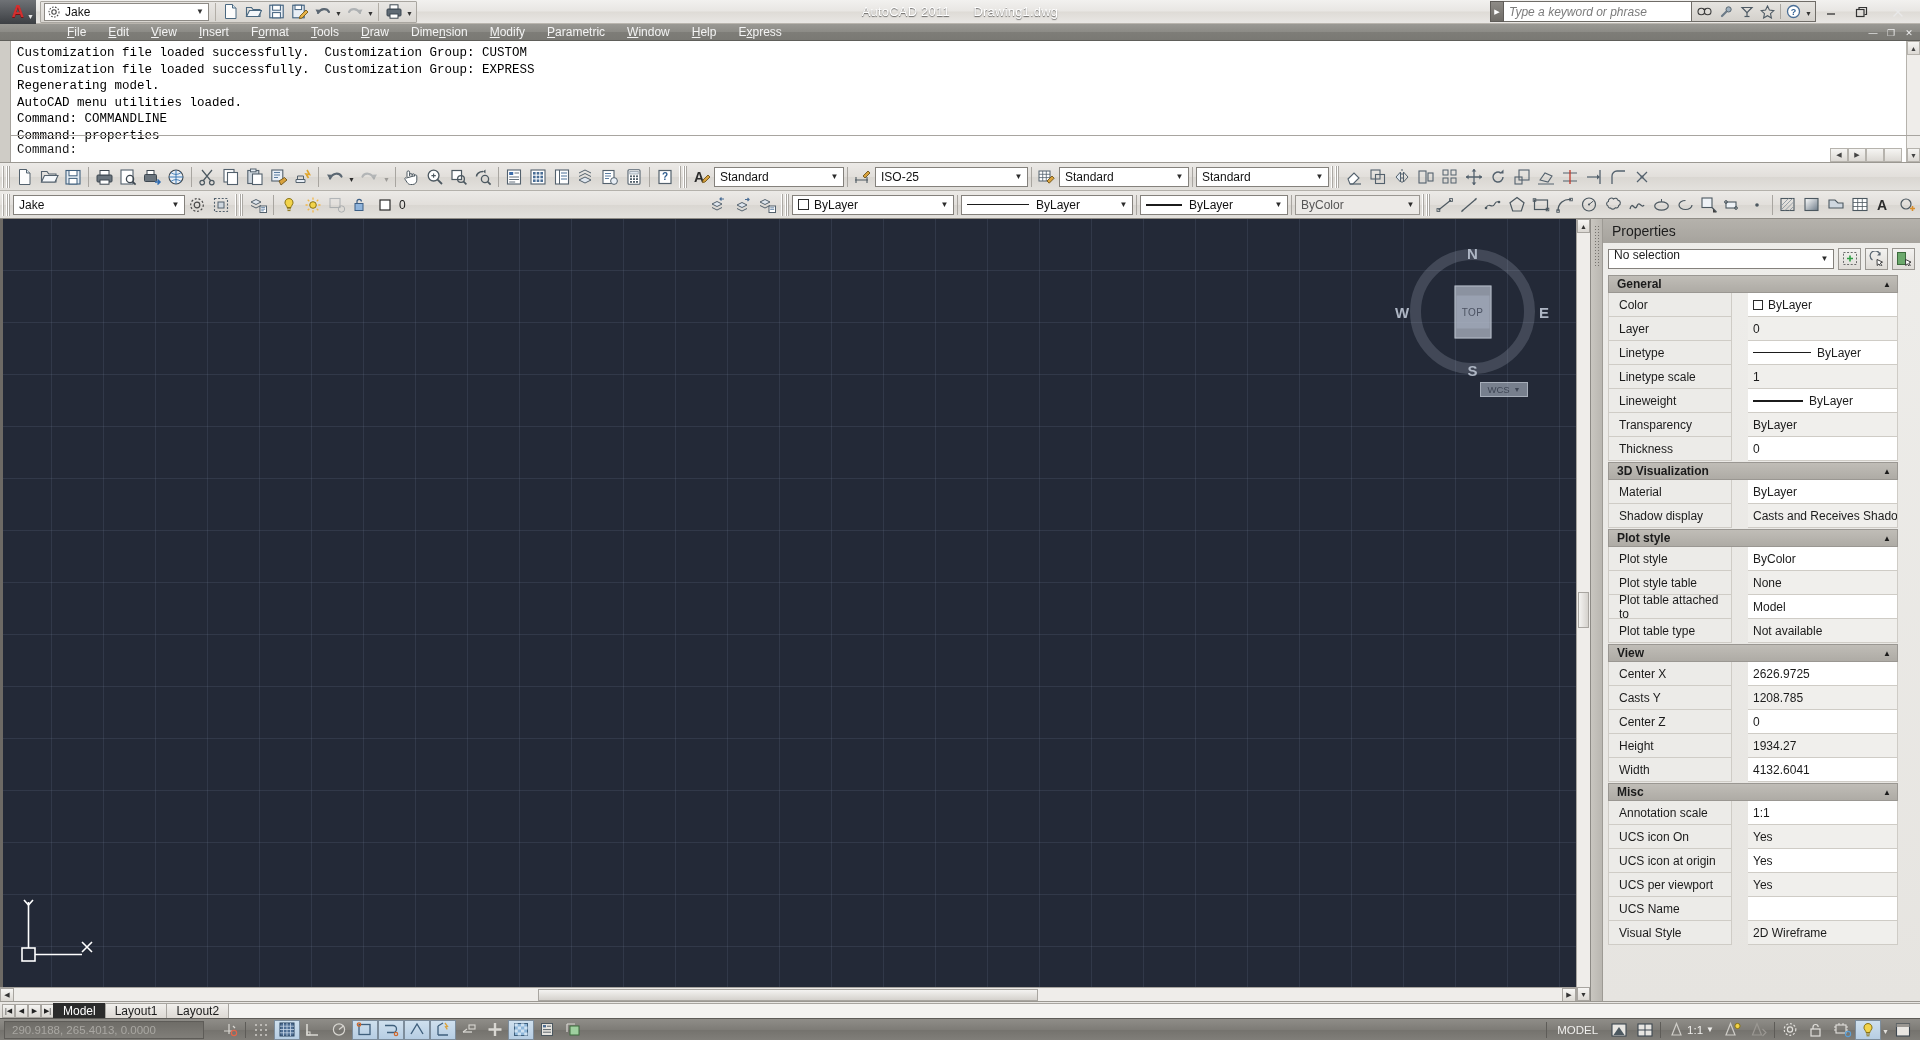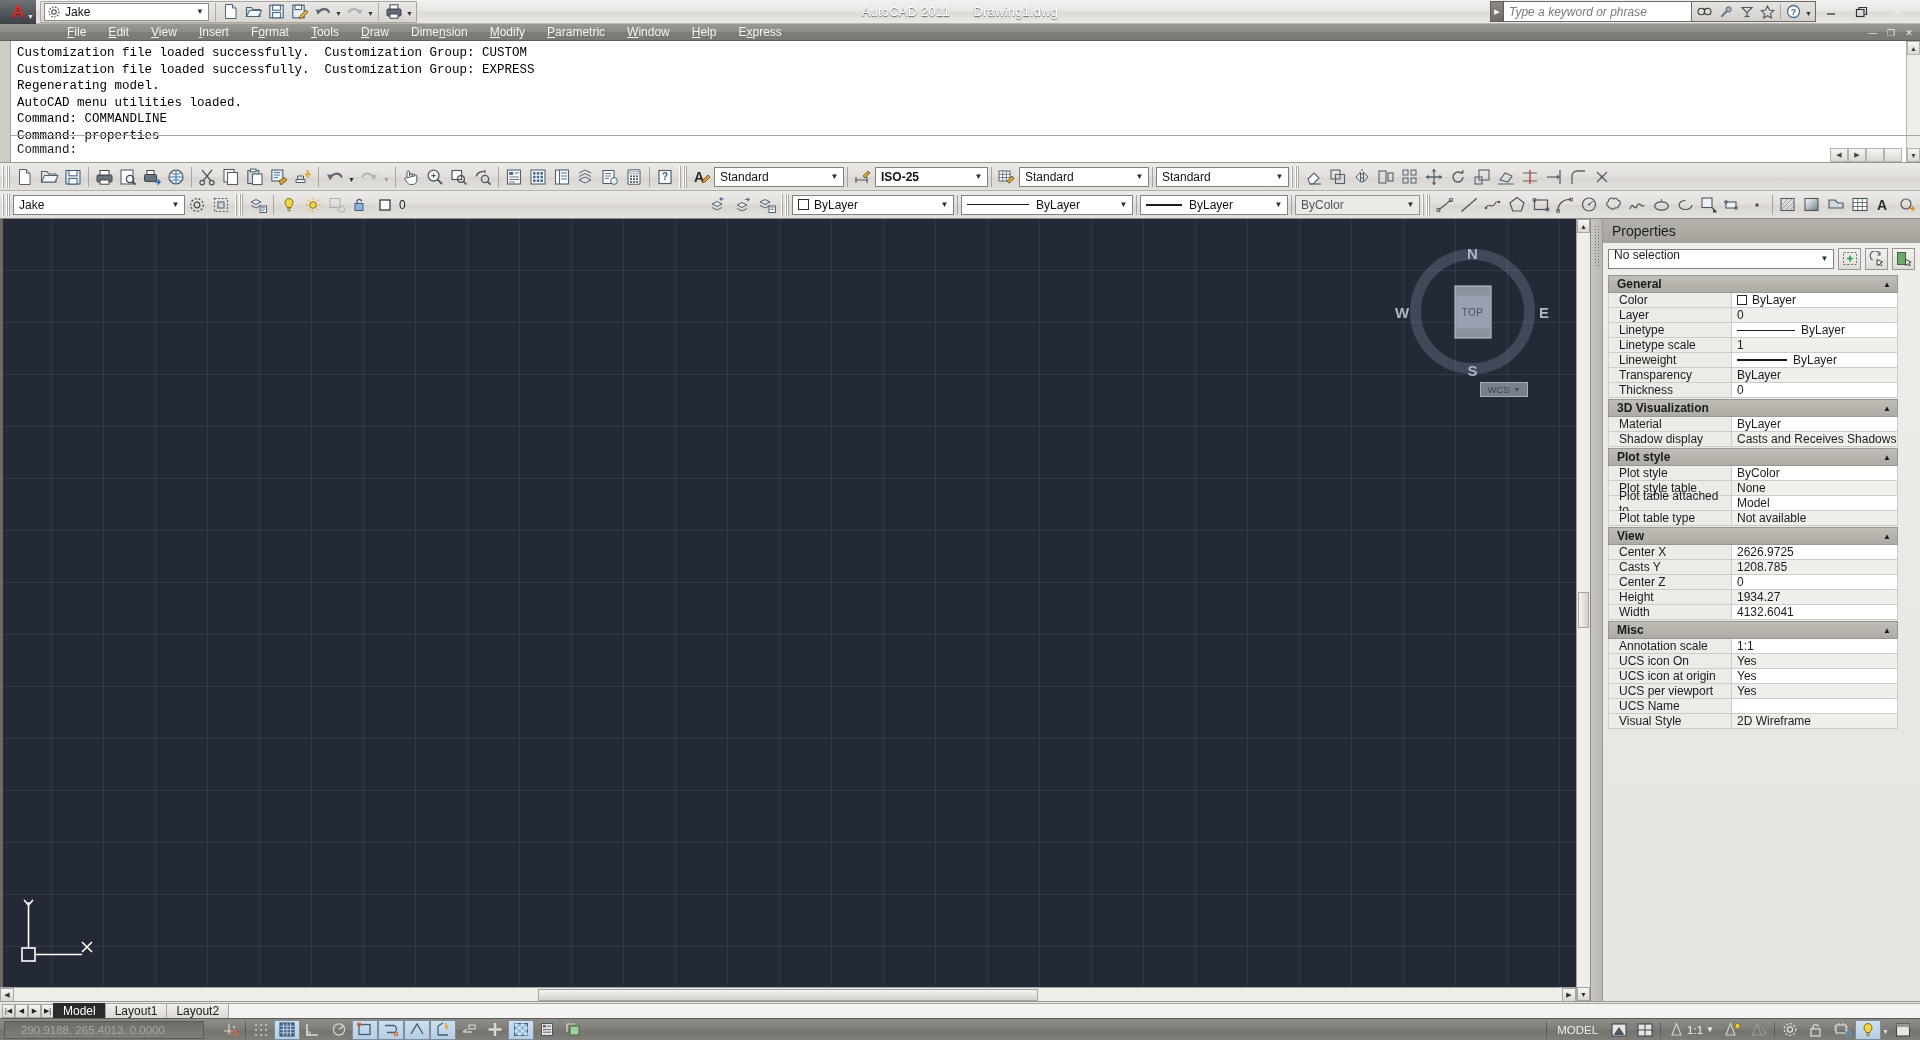--- a/index.html
+++ b/index.html
@@ -211,21 +211,21 @@
   .psel .cdrop{ position:absolute; right:2px; top:2px; width:13px; height:14px;
     display:flex; align-items:center; justify-content:center; font-size:8px; color:#2b2b2b; }
   .pbtn{ width:23px; height:22px; border:1px solid #9a9792; background:linear-gradient(to bottom,#f3f2f0,#dfdcd7);
     display:flex; align-items:center; justify-content:center; }
 
   .props-list{ flex:1; overflow:hidden; padding:0 22px 4px 5px; }
   .grp{ height:18px; display:flex; align-items:center; justify-content:space-between;
     background:linear-gradient(to bottom,#c0bdb7,#aeaba5); border:1px solid #9a9792;
     padding:0 6px 0 8px; font-size:12px; font-weight:bold; color:#1b1b1b; margin-top:1px; }
   .grp .arr{ font-size:8px; }
-  .prow{ height:15px; display:flex; align-items:stretch; font-size:12px; }
+  .prow{ height:24px; display:flex; align-items:stretch; font-size:12px;gap:16px; }
   .pk{ width:124px; flex:0 0 124px; background:#ecebe8; border:1px solid #cfccc6; border-top:none;
     display:flex; align-items:center; padding-left:10px; color:#1b1b1b; }
   .pv{ flex:1; background:#fff; border:1px solid #cfccc6; border-top:none; border-left:none;
     display:flex; align-items:center; padding-left:5px; color:#1b1b1b; overflow:hidden; white-space:nowrap; }
   .pv.alt{ background:#f0efec; }
   .pv .sw{ width:10px; height:10px; border:1px solid #2b2b2b; background:#fff; margin-right:5px; flex:0 0 10px; }
   .pv .ltl{ width:58px; height:1px; background:#1b1b1b; margin-right:6px; flex:0 0 58px; }
   .pv .lwl{ width:50px; height:2px; background:#1b1b1b; margin-right:6px; flex:0 0 50px; }
 
   
@@ -238,21 +238,21 @@
     background:linear-gradient(to bottom,#f1efec,#ddd9d4); border:1px solid #a8a5a0; border-bottom:none;
     margin-left:-1px; position:relative; }
   .tab.active{ background:#2b2b2b; color:#fff; border-color:#2b2b2b; font-weight:normal; }
   .tabfill{ flex:1; height:15px; background:#f4f3f1; border:1px solid #a8a5a0; border-right:none; border-bottom:none; margin-left:-1px;}
 
   .statusbar{ height:22px; flex:0 0 22px; display:flex; align-items:center;
     background:linear-gradient(to bottom,#8f8d88 0%,#7e7c77 50%,#74726d 51%,#807e79 100%);
     border-top:1px solid #5e5c58; }
   .coords{ width:200px; flex:0 0 200px; height:18px; margin-left:4px;
     background:linear-gradient(to bottom,#6e6c67,#807e79); border:1px solid #5e5c58;
-    display:flex; align-items:center; padding-left:16px; font-size:11.5px; color:#a9a7a2; }
+    display:flex; align-items:center; padding-left:7px; font-size:11.5px; color:#a9a7a2; }
   .sb-gap{ width:13px; }
   .sbtn{ width:26px; height:20px; display:flex; align-items:center; justify-content:center; position:relative; }
   .sbtn.on{ background:linear-gradient(to bottom,#cfe0ee,#b6cde3); border:1px solid #7d8d9c; }
   .sb-sep{ width:1px; height:16px; background:#5e5c58; margin:0 2px; }
   .sb-right{ margin-left:auto; display:flex; align-items:center; height:22px; padding-right:4px; }
   .model-txt{ font-size:11.5px; color:#f0efed; padding:0 8px; }
   .scale-box{ display:flex; align-items:center; gap:3px; padding:0 6px; font-size:11.5px; color:#f0efed; }
 
   svg{ shape-rendering:geometricPrecision; }
 </style>
@@ -653,21 +653,21 @@
       <span>Standard</span>
       <span class="cdrop">▼</span>
     </div>
     <div class="tsep"></div>
     <div class="tbtn">
         <svg width="20" height="18" viewBox="0 0 20 18">
           <path d="M2 12h13M3 9v6M14 9v6" stroke="#4c5860" stroke-width="1.1" fill="none"></path>
           <path d="M10 8l5-5 2 2-5 5z" fill="#d9a23d" stroke="#6f5418" stroke-width=".9"></path>
         </svg>
       </div>
-    <div class="combo" style="width:113px;font-weight:bold;">
+    <div class="combo" style="width:153px;">
       <span>ISO-25</span>
       <span class="cdrop">▼</span>
     </div>
     <div class="tsep"></div>
     <div class="tbtn">
         <svg width="20" height="18" viewBox="0 0 20 18">
           <rect x="2" y="3" width="11" height="10" fill="#fff" stroke="#53616d" stroke-width="1"></rect>
           <path d="M2 6.3h11M2 9.6h11M5.7 3v10M9.3 3v10" stroke="#53616d" stroke-width=".8"></path>
           <path d="M10 13l5-5 2.2 2.2-5 5z" fill="#d9a23d" stroke="#6f5418" stroke-width=".9"></path>
         </svg>

